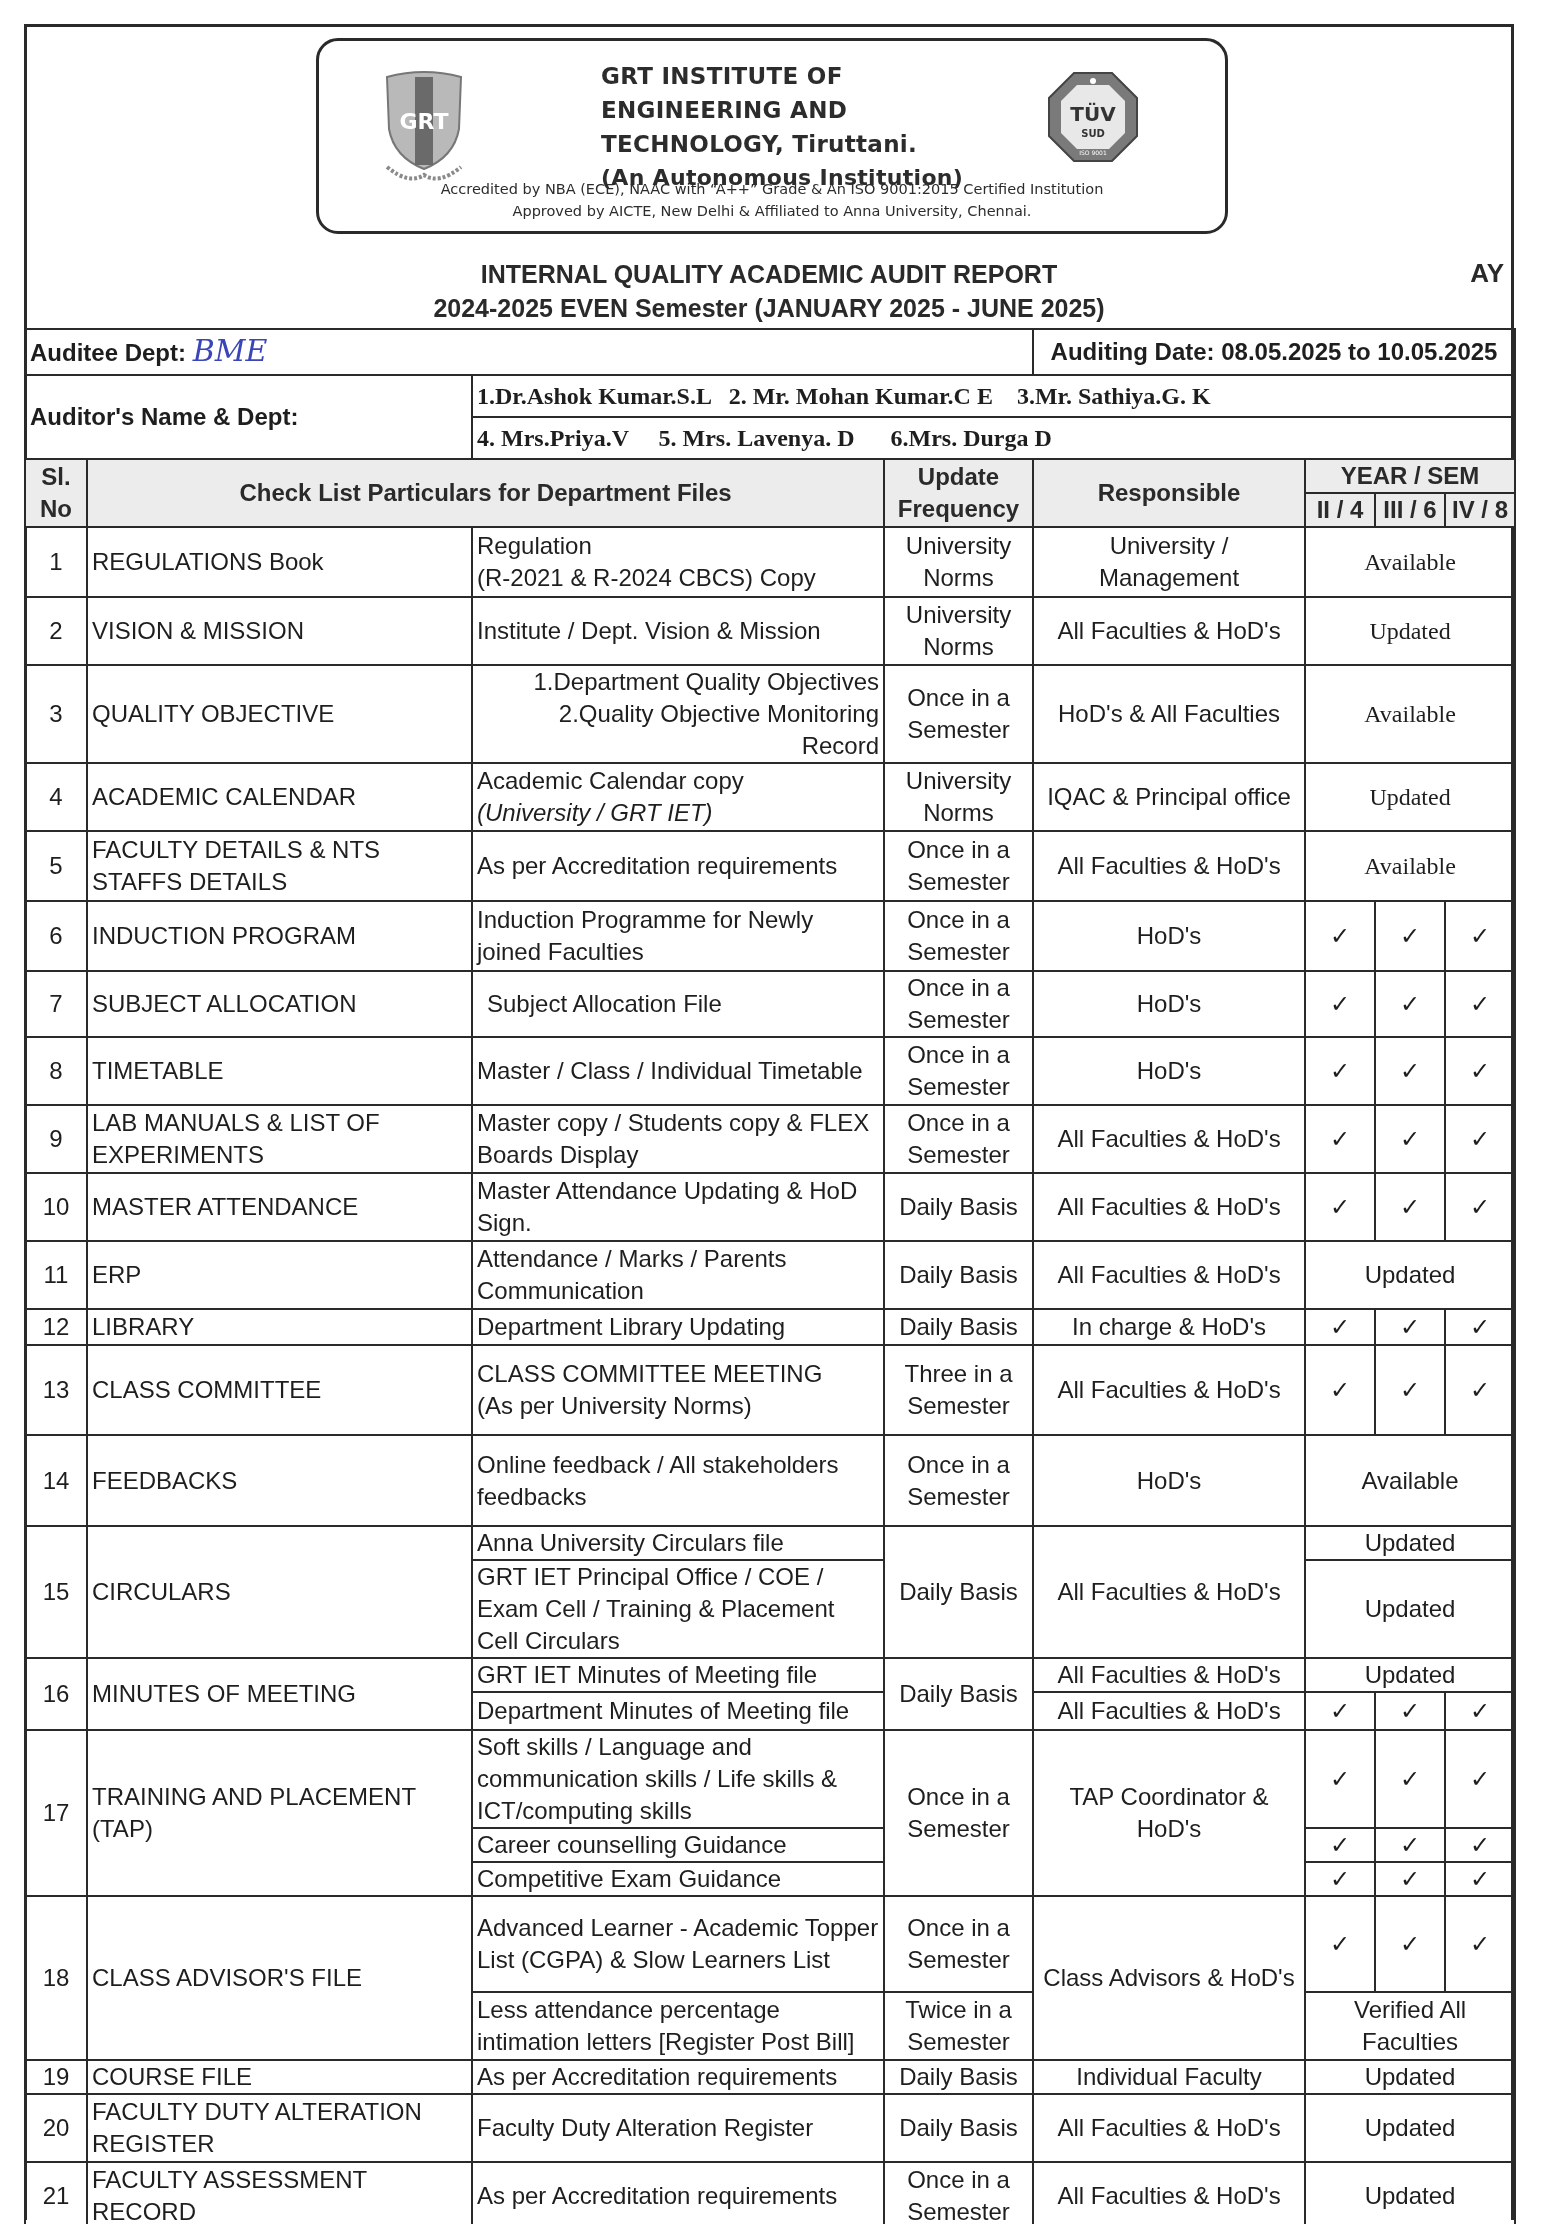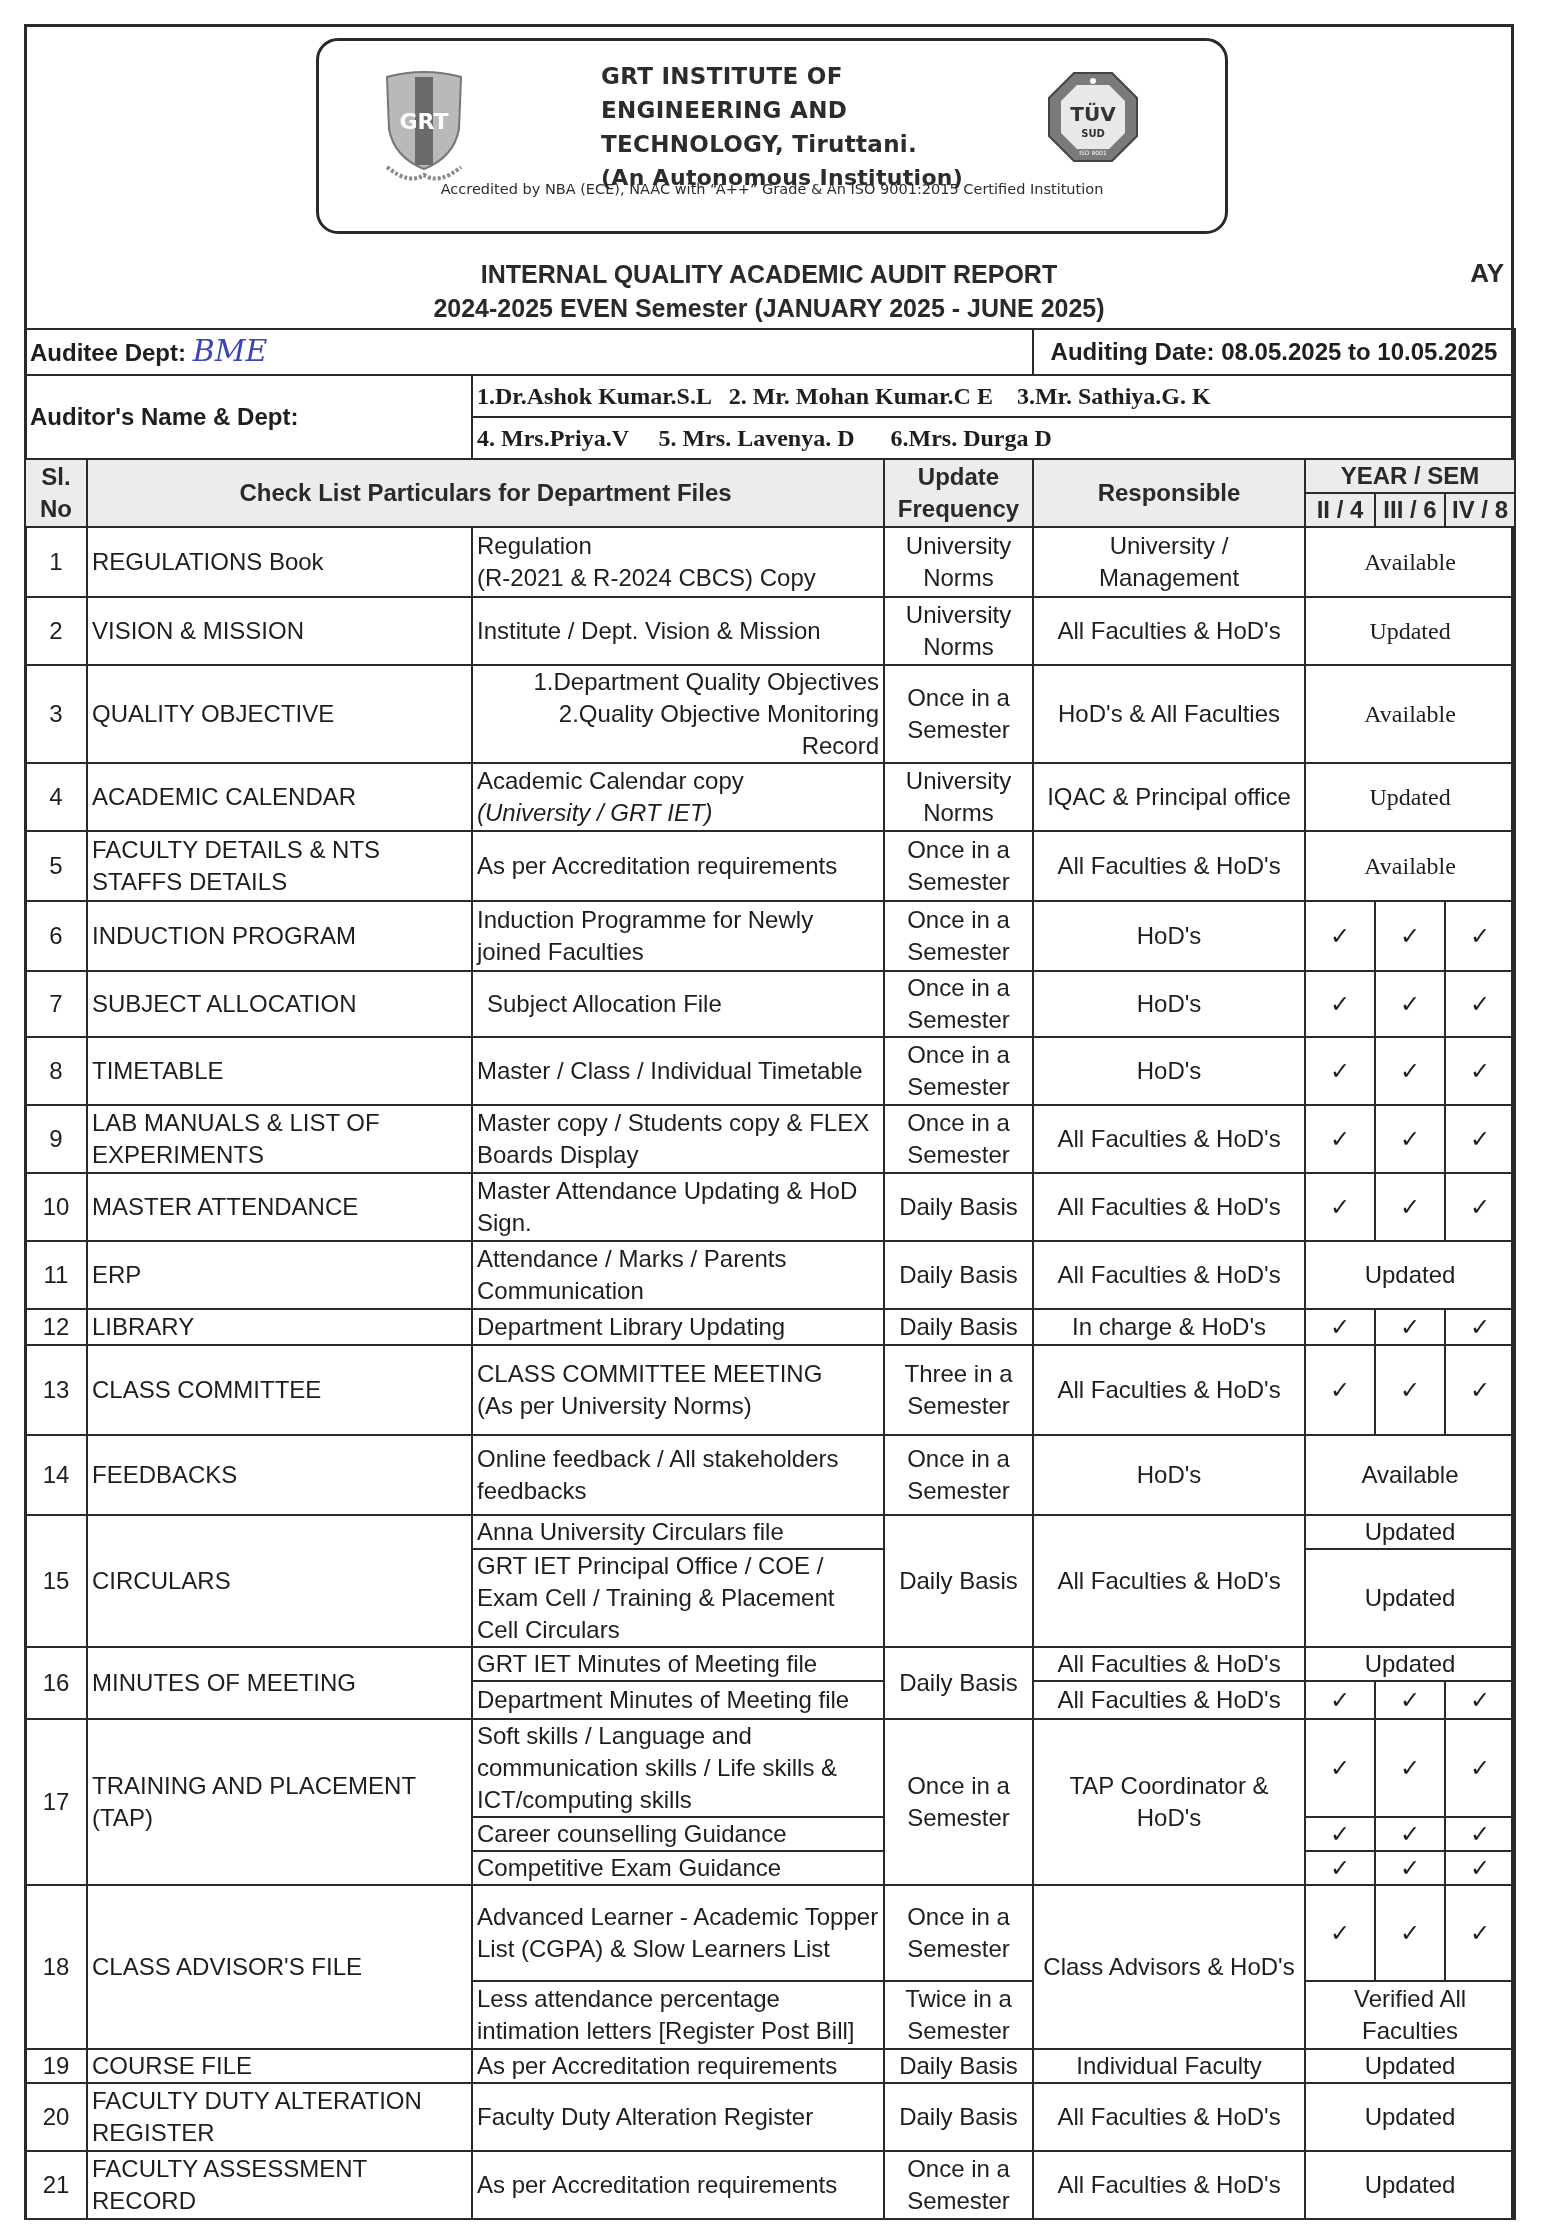--- a/index.html
+++ b/index.html
@@ -58,20 +58,21 @@
   </div>
   <svg class="logo-tuv" viewBox="0 0 92 92">
     <polygon points="27,2 65,2 90,27 90,65 65,90 27,90 2,65 2,27" fill="#7a7a7a" stroke="#444" stroke-width="2"></polygon>
     <polygon points="30,14 62,14 78,30 78,62 62,78 30,78 14,62 14,30" fill="#e8e8e8"></polygon>
     <circle cx="46" cy="10" r="3" fill="#fff"></circle>
     <text x="46" y="50" text-anchor="middle" font-family="DejaVu Sans, sans-serif" font-weight="bold" font-size="20" fill="#333">TÜV</text>
     <text x="46" y="66" text-anchor="middle" font-family="DejaVu Sans, sans-serif" font-weight="bold" font-size="10" fill="#333">SUD</text>
     <text x="46" y="84" text-anchor="middle" font-family="DejaVu Sans, sans-serif" font-size="6" fill="#fff">ISO 9001</text>
   </svg>
   <div class="accred l1">Accredited by NBA (ECE), NAAC with “A++” Grade &amp; An ISO 9001:2015 Certified Institution</div>
+  <div class="accred l2">Approved by AICTE, New Delhi &amp; Affiliated to Anna University, Chennai.</div>
 </div>
 
 <div class="report-title t1">INTERNAL QUALITY ACADEMIC AUDIT REPORT</div>
 <div class="report-title t2">2024-2025 EVEN Semester (JANUARY 2025 - JUNE 2025)</div>
 <div class="ay">AY</div>
 
 <table class="audit">
   <colgroup>
     <col style="width:62px">
       <col style="width:385px">
@@ -223,21 +224,21 @@
         <td class="sl">13</td>
         <td>CLASS COMMITTEE</td>
         <td class="cut" style="white-space: pre-line;"><span>CLASS COMMITTEE MEETING
 (As per University Norms)</span></td>
         <td class="c">Three in a Semester</td>
         <td class="c">All Faculties &amp; HoD's</td>
         <td class="tick">✓</td>
         <td class="tick">✓</td>
         <td class="tick">✓</td>
       </tr>
-      <tr style="height: 80px;">
+      <tr style="height: 91px;">
         <td class="sl">14</td>
         <td>FEEDBACKS</td>
         <td class="cut" style="white-space: pre-line;"><span>Online feedback / All stakeholders feedbacks</span></td>
         <td class="c">Once in a Semester</td>
         <td class="c">HoD's</td>
         <td class="status-s" colspan="3">Available</td>
       </tr>
       <tr style="height: 32px;">
         <td class="sl" rowspan="2">15</td>
         <td rowspan="2">CIRCULARS</td>

